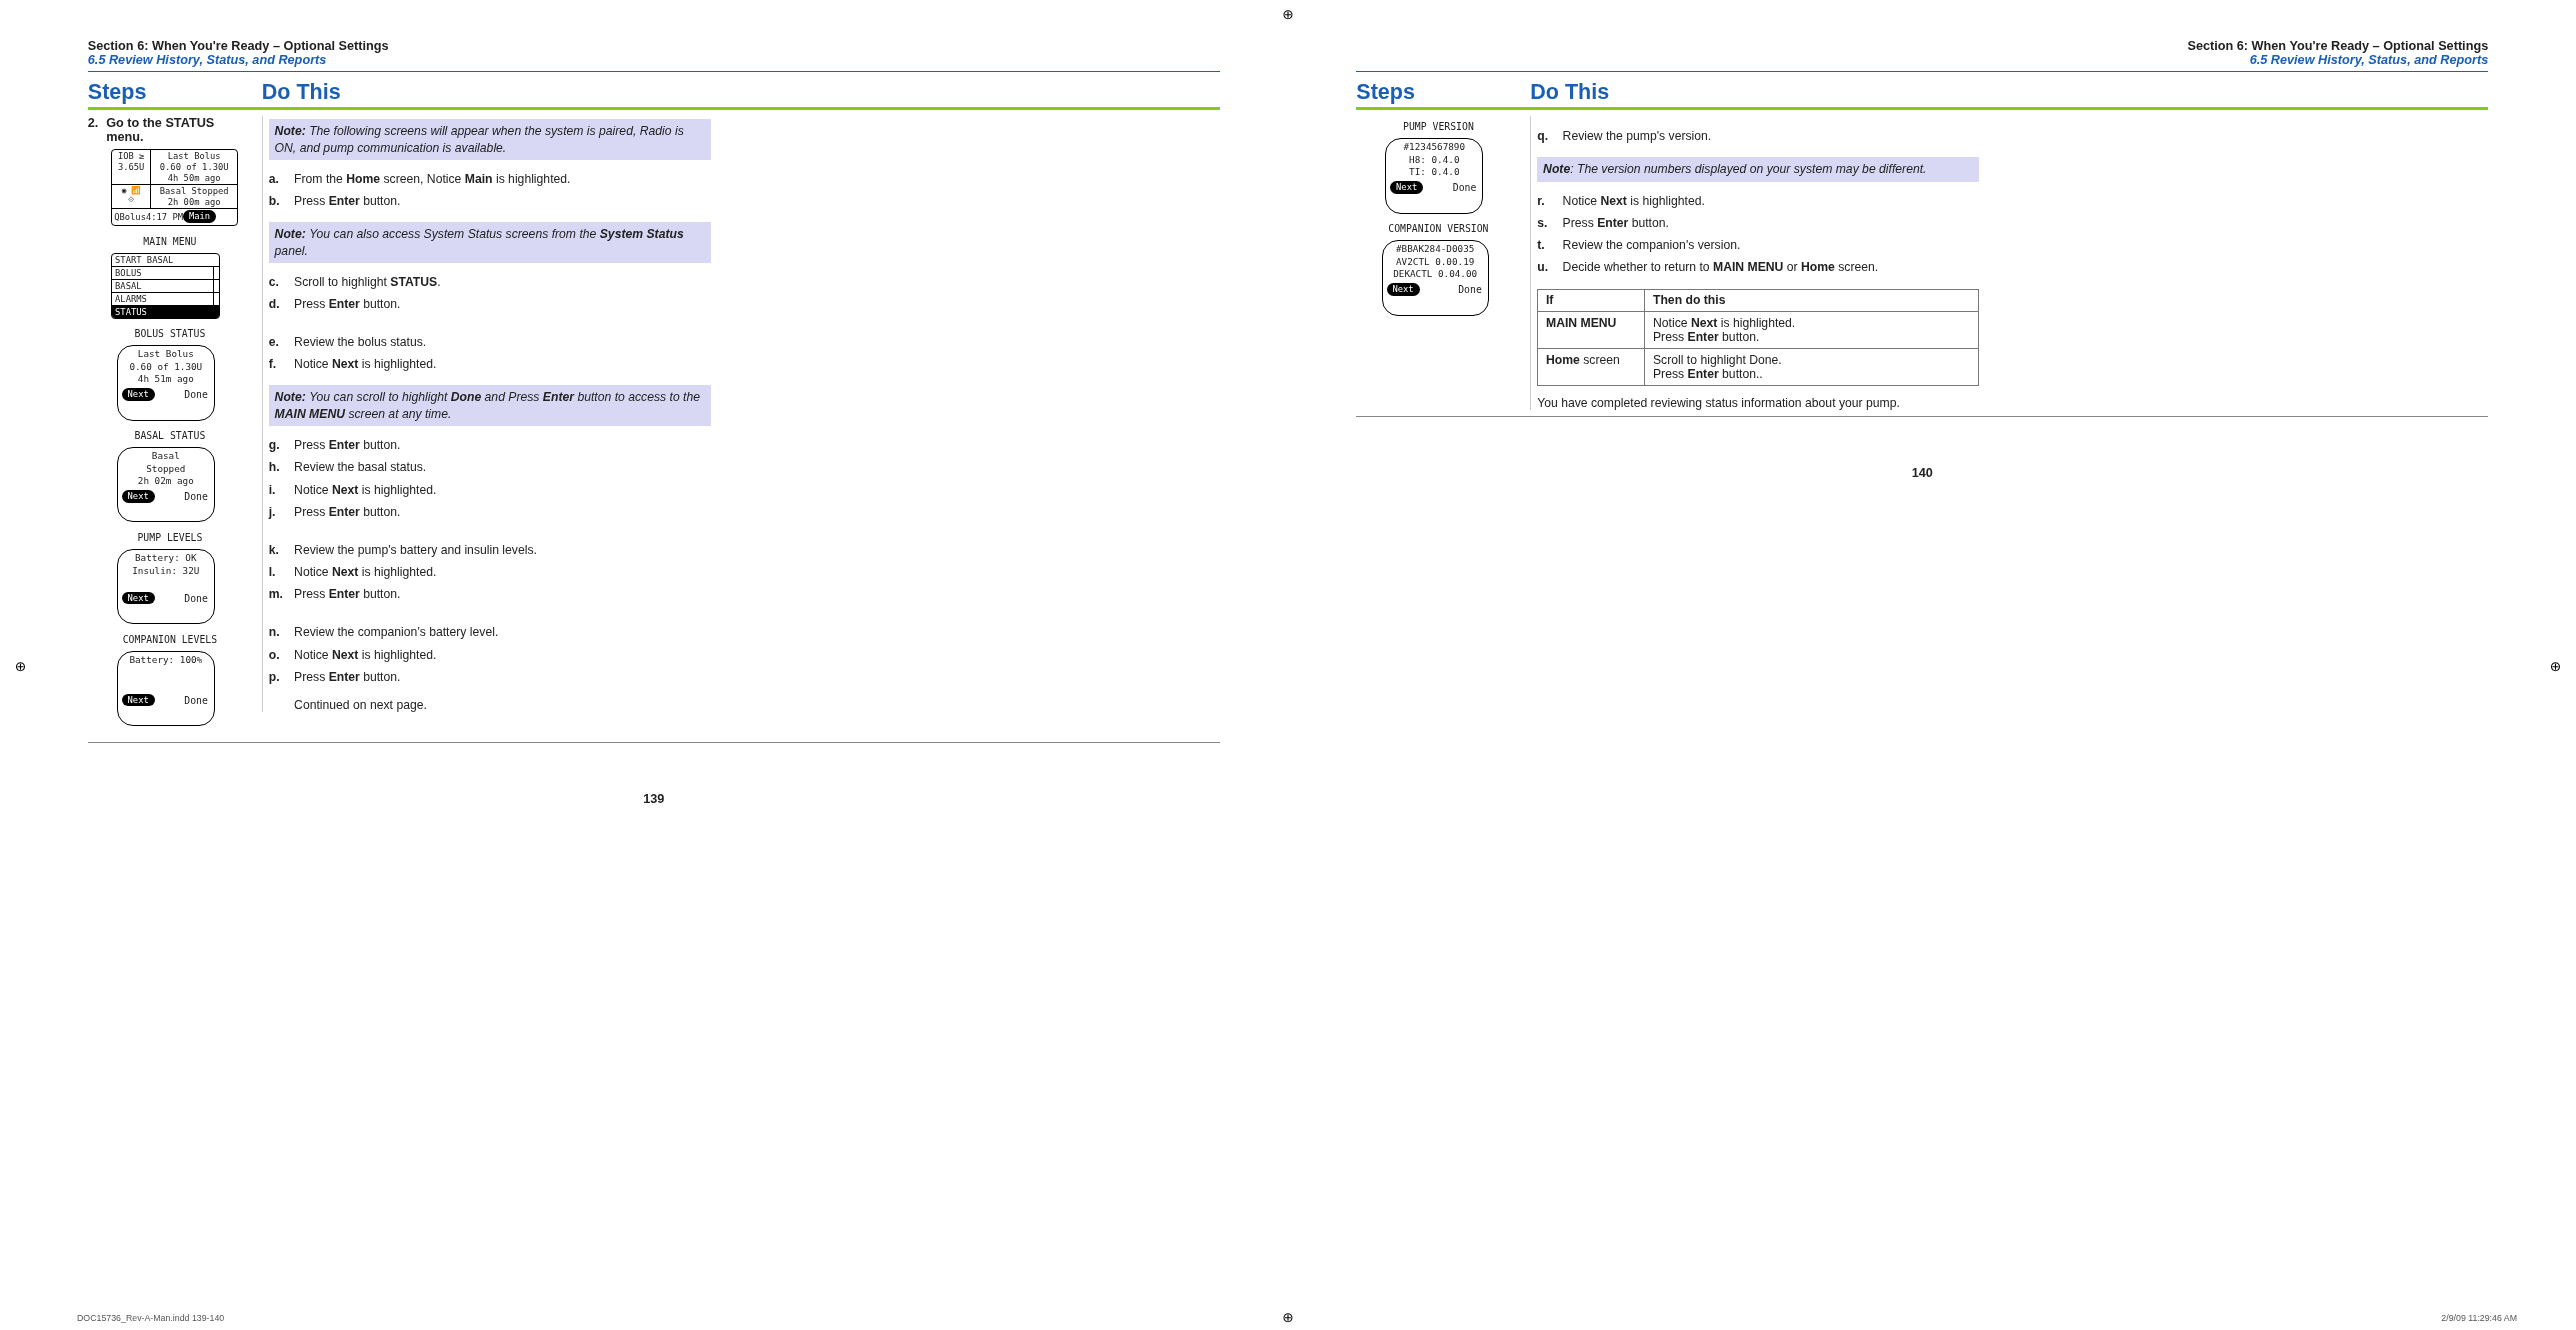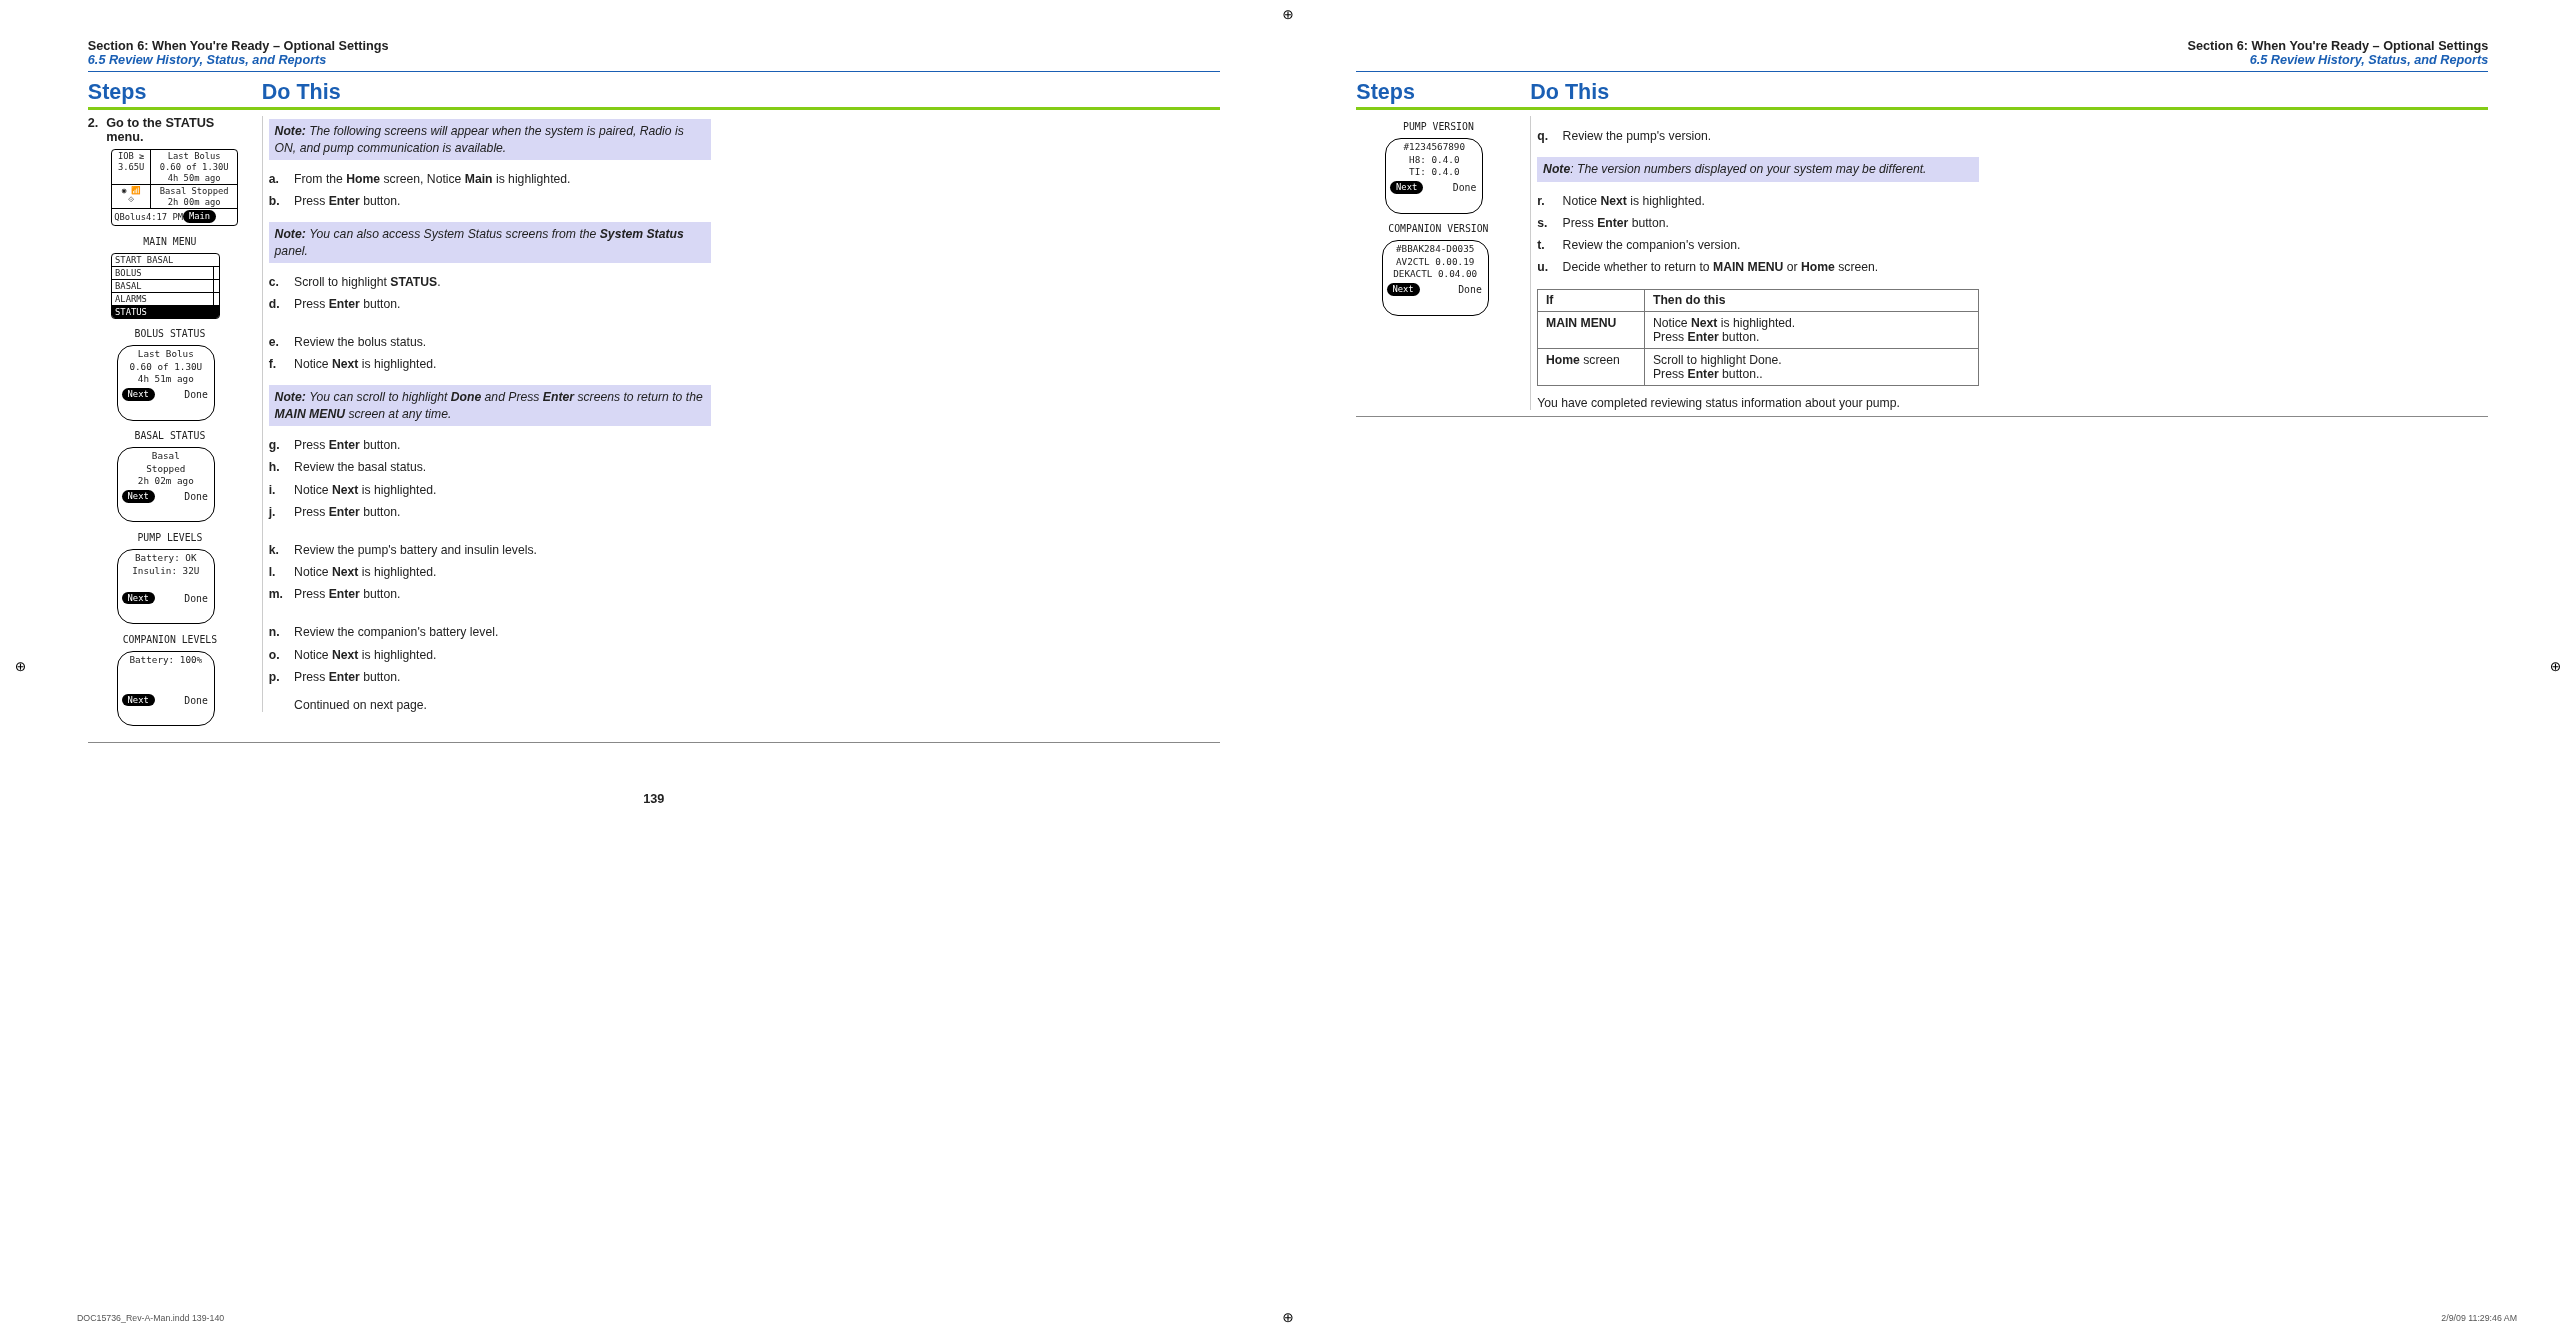--- a/index.html
+++ b/index.html
@@ -364,21 +364,21 @@
               <span class="lbl">e.</span>
               <span>Review the bolus status.</span>
             </li>
           <li>
               <span class="lbl">f.</span>
               <span><span>Notice </span><b>Next</b><span> is highlighted.</span></span>
             </li>
         </ol>
         <div class="note">
           <span class="note-label">Note:</span>
-          <span class="note-body"><span>You can scroll to highlight </span><b>Done</b><span> and Press </span><b>Enter</b><span> screens to return to the </span><b>MAIN MENU</b><span> screen at any time.</span></span>
+          <span class="note-body"><span>You can scroll to highlight </span><b>Done</b><span> and Press </span><b>Enter</b><span> button to access to the </span><b>MAIN MENU</b><span> screen at any time.</span></span>
         </div>
         <ol class="sub">
           <li>
               <span class="lbl">g.</span>
               <span><span>Press </span><b>Enter</b><span> button.</span></span>
             </li>
           <li>
               <span class="lbl">h.</span>
               <span>Review the basal status.</span>
             </li>
@@ -513,20 +513,21 @@
               <span>Press </span><b>Enter</b><span> button..</span>
             </td>
           </tr>
         </tbody>
           </table>
 
         <div style="font-size:12.2px;margin-top:3.9px;">You have completed reviewing status information about your pump.</div>
       </div>
     </div>
     <div class="bottom-rule"></div>
+    <div class="pagenum">140</div>
   </div>
 </div>
 
 <div class="reg-mark" style="top:5.9px;left:50%;transform:translateX(-50%);">⊕</div>
 <div class="reg-mark" style="bottom:5.9px;left:50%;transform:translateX(-50%);">⊕</div>
 <div class="reg-mark" style="top:50%;left:13.7px;transform:translateY(-50%);">⊕</div>
 <div class="reg-mark" style="top:50%;right:13.7px;transform:translateY(-50%);">⊕</div>
 
 <div class="footer">
   <span>DOC15736_Rev-A-Man.indd   139-140</span>

